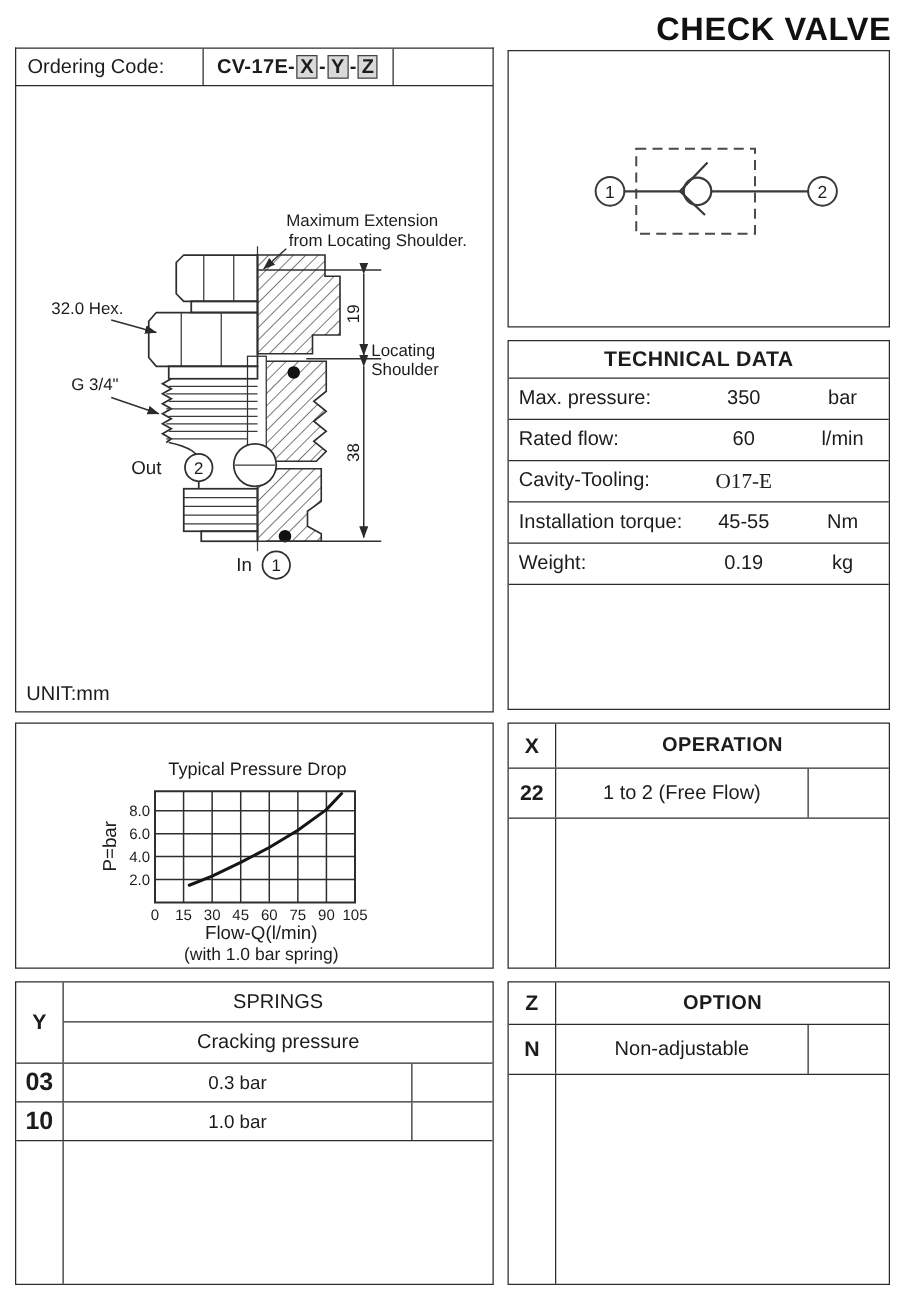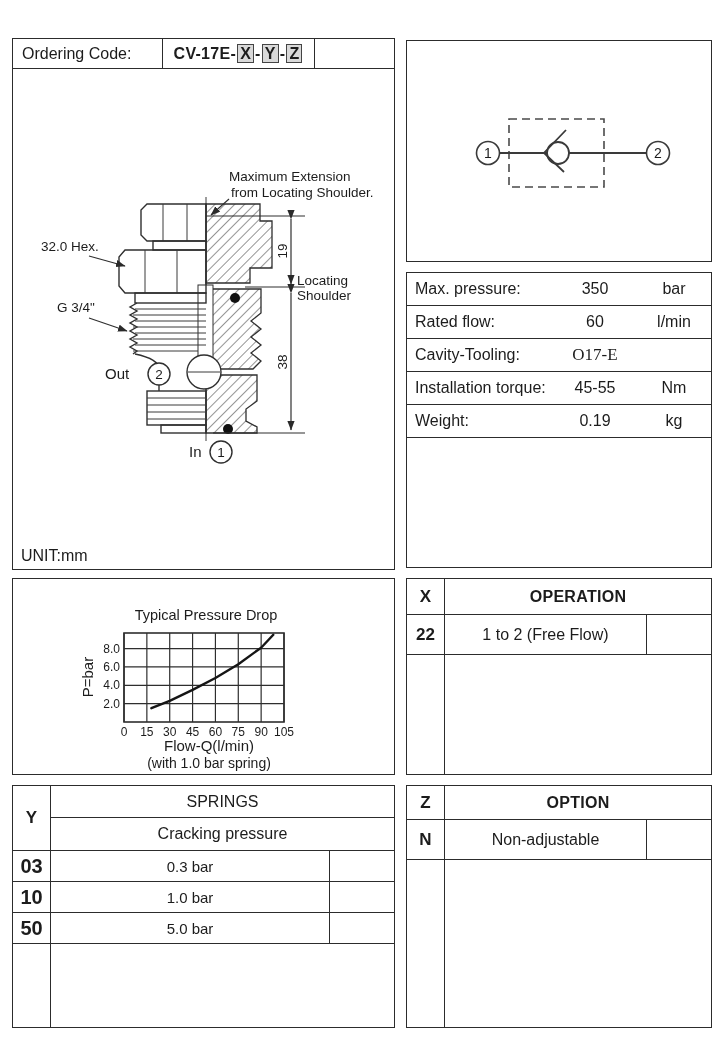--- a/index.html
+++ b/index.html
@@ -77,20 +77,21 @@
   .dwg-line { stroke:#2f2f2f; stroke-width:1.4; fill:none; }
   .dwg-thin { stroke:#3a3a3a; stroke-width:1; fill:none; }
   .dim-line { stroke:#2f2f2f; stroke-width:1.2; fill:none; }
   .port-circle { fill:#fff; stroke:#2f2f2f; stroke-width:1.4; }
 </style>
 </head>
 <body>
 
 <div class="page">
 
+  <div class="main-title">CHECK VALVE</div>
 
   <div class="box ordering">
     <div class="cell c1">Ordering Code:</div>
     <div class="cell c2">
       <span>CV-17E-</span>
         <span class="code-box">X</span>
         <span>-</span>
         <span class="code-box">Y</span>
         <span>-</span>
         <span class="code-box">Z</span>
@@ -189,20 +190,21 @@
       <circle cx="151" cy="112" r="11" fill="none" stroke="#3a3a3a" stroke-width="1.8"></circle>
       <path d="M159,89 L137,112 L157,131" fill="none" stroke="#3a3a3a" stroke-width="1.8"></path>
       <circle cx="81" cy="112" r="11.5" fill="none" stroke="#3a3a3a" stroke-width="1.6"></circle>
       <text x="81" y="117" text-anchor="middle" font-size="14" fill="#1c1c1c">1</text>
       <circle cx="251" cy="112" r="11.5" fill="none" stroke="#3a3a3a" stroke-width="1.6"></circle>
       <text x="251" y="117" text-anchor="middle" font-size="14" fill="#1c1c1c">2</text>
     </svg>
   </div>
 
   <div class="box tech-box">
+    <div class="tech-title">TECHNICAL DATA</div>
     <div class="tech-row">
       <div class="t-label">Max. pressure:</div>
       <div class="t-value">350</div>
       <div class="t-unit">bar</div>
     </div>
     <div class="tech-row">
       <div class="t-label">Rated flow:</div>
       <div class="t-value">60</div>
       <div class="t-unit">l/min</div>
     </div>
@@ -286,25 +288,20 @@
     <div class="springs-row">
       <div class="sc">03</div>
       <div class="sv">0.3 bar</div>
       <div class="se"></div>
     </div>
     <div class="springs-row">
       <div class="sc">10</div>
       <div class="sv">1.0 bar</div>
       <div class="se"></div>
     </div>
-    <div class="springs-row">
-      <div class="sc">50</div>
-      <div class="sv">5.0 bar</div>
-      <div class="se"></div>
-    </div>
     <div class="ct-filler">
         <div class="ct-col1f"></div>
       </div>
   </div>
 
   <div class="box code-table option-box">
     <div class="ct-row" style="height:34px;">
       <div class="ct-col1">Z</div>
       <div class="ct-head">OPTION</div>
     </div>

